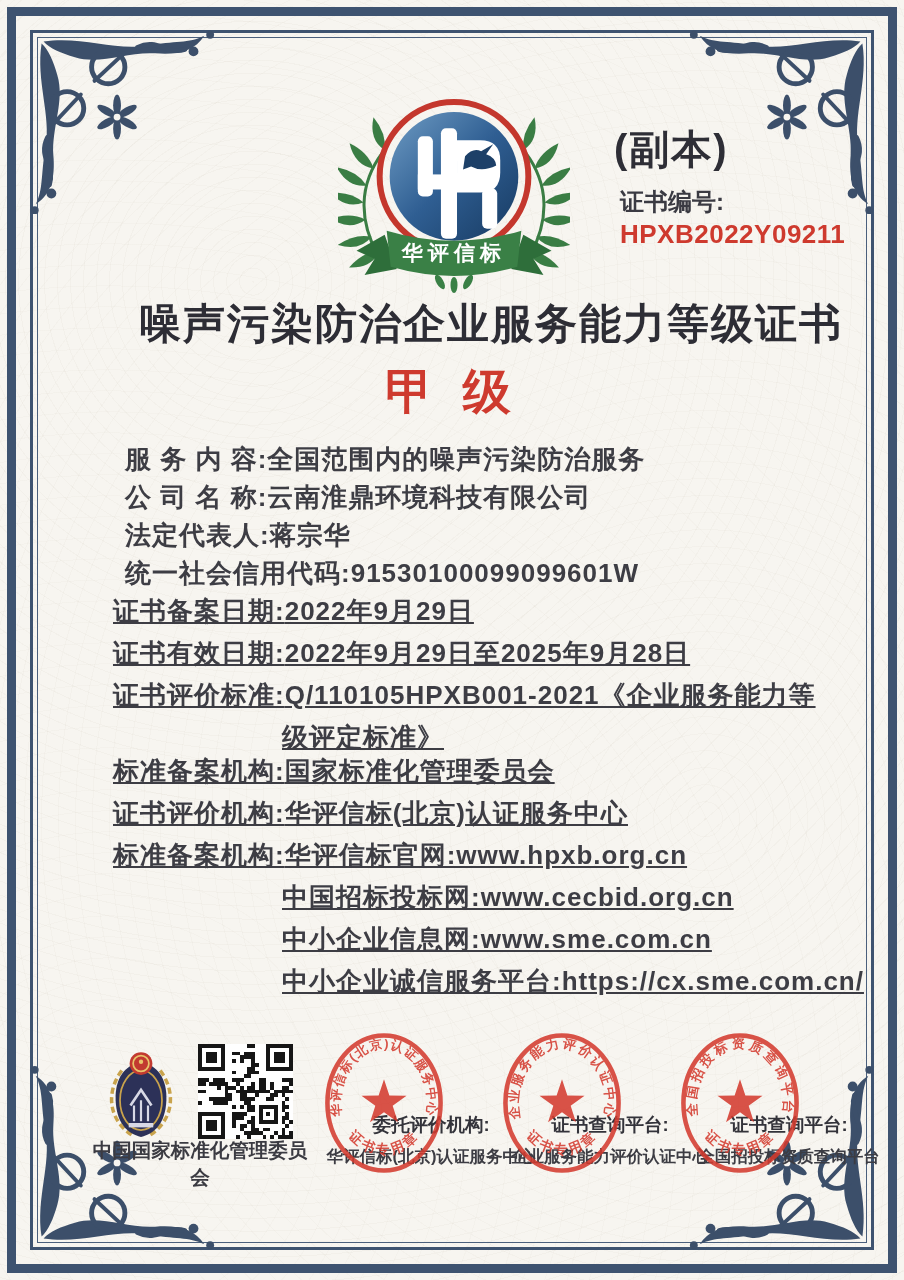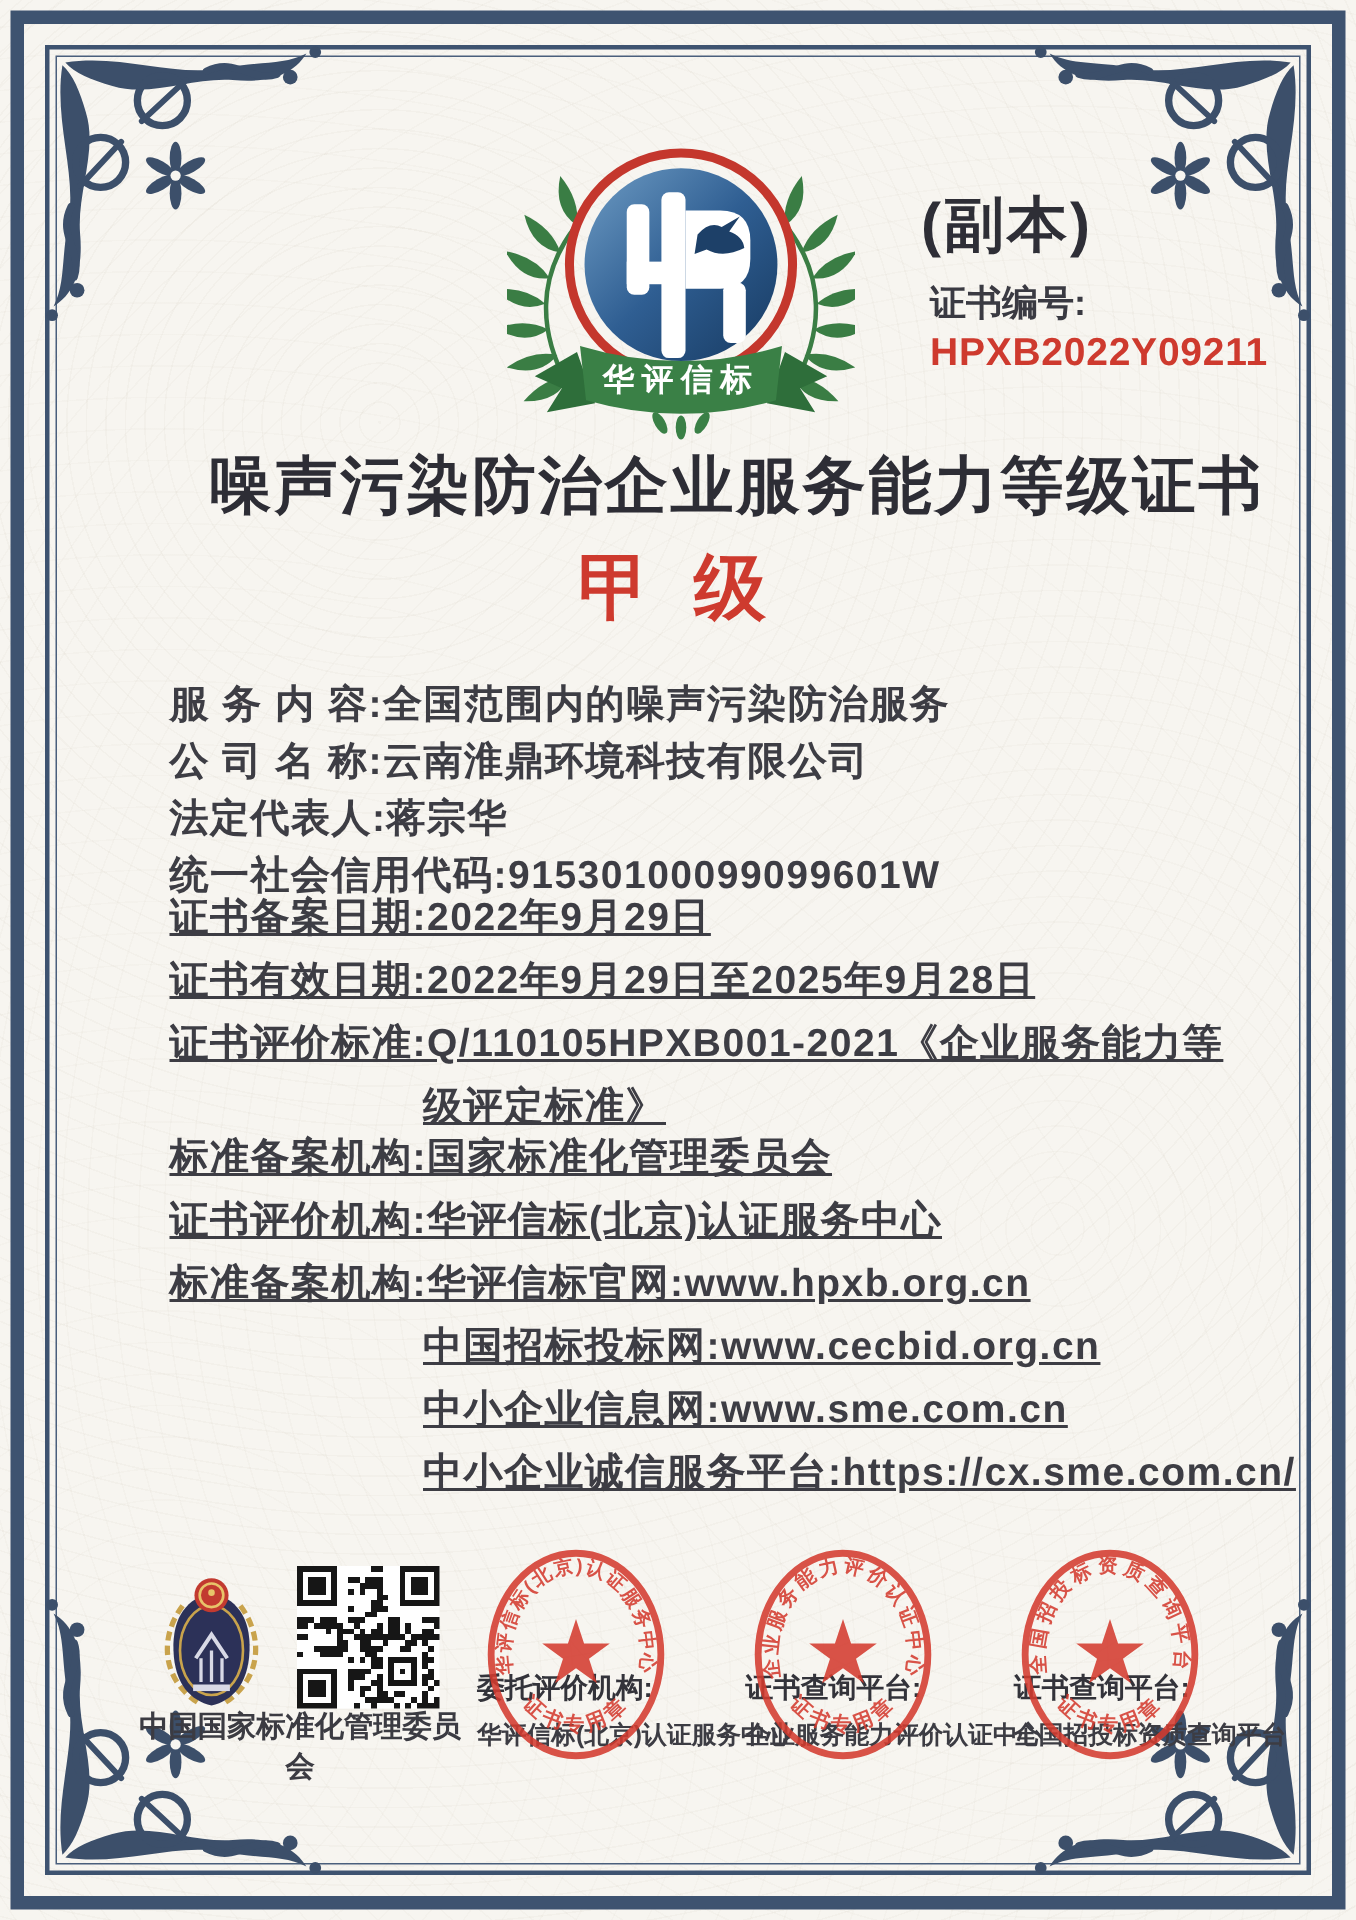--- a/index.html
+++ b/index.html
@@ -24,31 +24,31 @@
   .abs{position:absolute;}
   .copy-label{left:614px;top:122px;font-size:40px;font-weight:bold;color:#2e2e36;letter-spacing:2px;}
   .certno-label{left:620px;top:186px;font-size:24px;font-weight:bold;color:#3a3a42;}
   .certno-value{left:620px;top:219px;font-size:26px;font-weight:bold;color:#ce3a2e;letter-spacing:.5px;}
   .title{left:0;top:296px;width:100%;text-align:center;font-size:42px;font-weight:900;color:#2d2d35;letter-spacing:2px;padding-left:39px;}
   .grade{left:0;top:360px;width:100%;text-align:center;font-size:48px;font-weight:900;color:#ce3a2e;letter-spacing:8px;}
 
   .info{left:113px;color:#3d3d44;font-size:26px;font-weight:bold;letter-spacing:1px;white-space:nowrap;}
   .info .row{height:38px;line-height:38px;}
   .block2 .row,.block3 .row{height:42px;line-height:42px;text-decoration:underline;}
-  .block1{top:450px;}
+  .block1{top:440px;margin-left:12px;}
   .block2{top:590px;}
   .block3{top:750px;}
   .row.indent{padding-left:169px;}
 
   .authority-caption{left:84px;top:1137px;width:232px;text-align:center;font-size:19.5px;font-weight:bold;color:#3b3b42;}
   .seal{position:absolute;width:128px;height:146px;}
   .seal1{left:320px;top:1030px;}
   .seal2{left:498px;top:1030px;}
   .seal3{left:676px;top:1030px;}
-  .seal-cap{position:absolute;width:226px;white-space:nowrap;}
+  .seal-cap{position:absolute;width:226px;white-space:nowrap;text-align:center;}
   .seal-cap .lab{font-size:18.5px;font-weight:bold;color:#33333a;}
   .seal-cap .val{font-size:16.5px;font-weight:bold;color:#3c3c43;margin-top:9px;}
   .cap1{left:318px;top:1112px;}
   .cap2{left:497px;top:1112px;}
   .cap3{left:676px;top:1112px;}
   .emblem-svg{left:94px;top:1046px;width:94px;height:98px;}
   .qr-svg{left:198px;top:1044px;width:95px;height:95px;}
   .logo-svg{left:338px;top:88px;width:232px;height:206px;}
 </style>
 </head>

